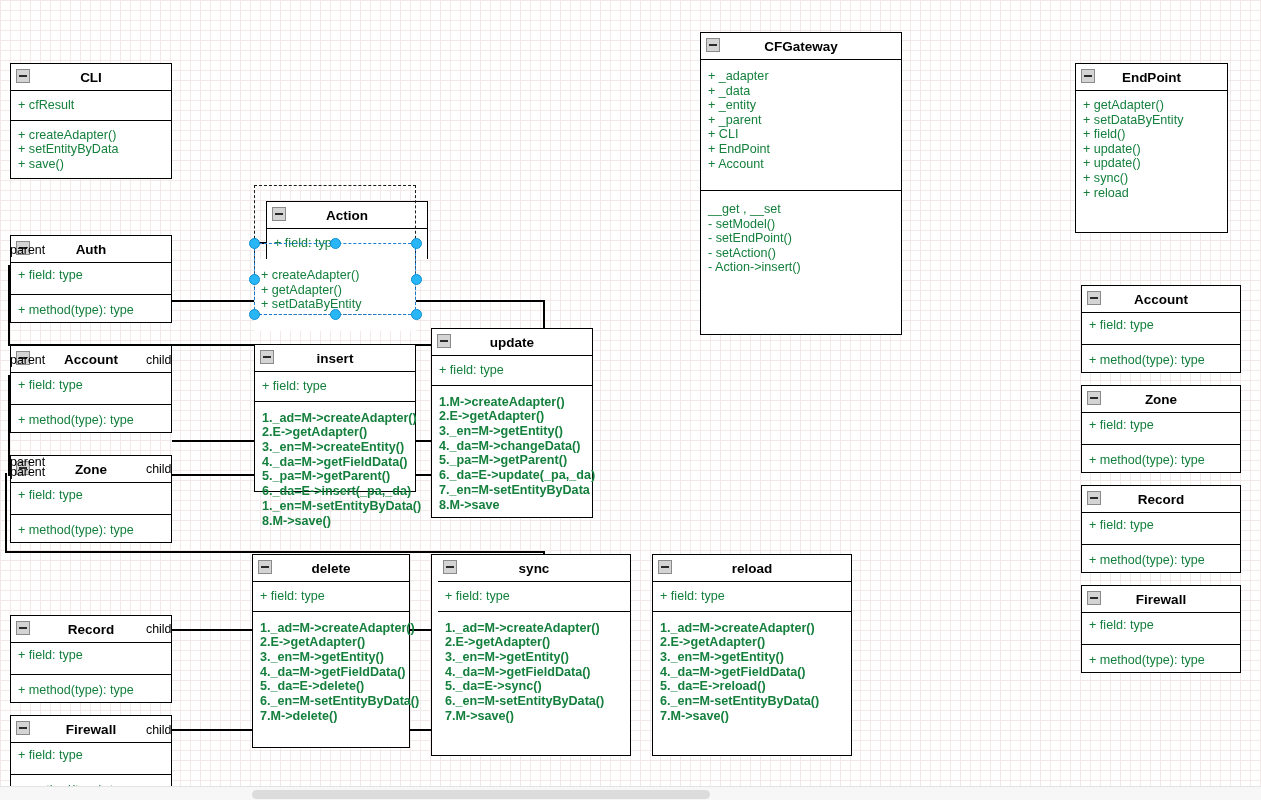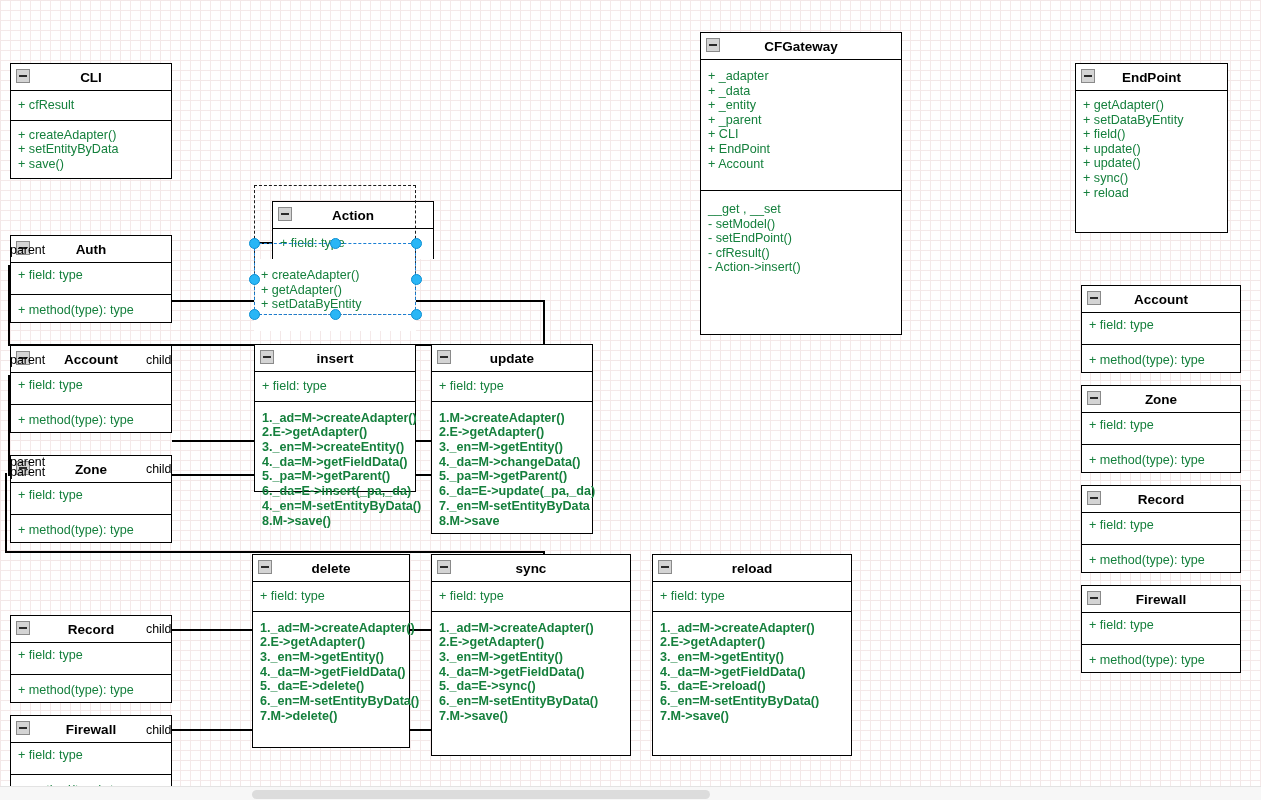--- a/index.html
+++ b/index.html
@@ -221,42 +221,42 @@
       <div class="row">+ _entity</div>
       <div class="row">+ _parent</div>
       <div class="row">+ CLI</div>
       <div class="row">+ EndPoint</div>
       <div class="row">+ Account</div>
     </div>
     <div class="uml-section methods-pad">
       <div class="row">__get , __set</div>
       <div class="row">- setModel()</div>
       <div class="row">- setEndPoint()</div>
-      <div class="row">- cfResult()</div>
+      <div class="row">- setAction()</div>
       <div class="row">- Action-&gt;insert()</div>
     </div>
   </div>
 
   <div class="uml" style="left:1075px; top:47px; width:153px; height:170px;">
     <div class="uml-title">
       <span class="collapse-icon"></span>
       <span>EndPoint</span>
     </div>
     <div class="uml-section">
       <div class="row">+ getAdapter()</div>
       <div class="row">+ setDataByEntity</div>
       <div class="row">+ field()</div>
       <div class="row">+ update()</div>
       <div class="row">+ update()</div>
       <div class="row">+ sync()</div>
       <div class="row">+ reload</div>
     </div>
   </div>
 
-  <div class="uml" style="left:272px; top:185px; width:162px; height:58px; border-bottom:none;">
+  <div class="uml" style="left:266px; top:185px; width:162px; height:58px; border-bottom:none;">
     <div class="uml-title">
       <span class="collapse-icon"></span>
       <span>Action</span>
     </div>
     <div class="uml-section">
       <div class="row">+ field: type</div>
     </div>
   </div>
 
   <div class="edge h" style="left:254px; top:242px; width:162px;"></div>
@@ -288,26 +288,26 @@
     <div class="uml-section bordered">
       <div class="row">+ field: type</div>
     </div>
     <div class="uml-section steps">
       <div class="row">1._ad=M-&gt;createAdapter()</div>
       <div class="row">2.E-&gt;getAdapter()</div>
       <div class="row">3._en=M-&gt;createEntity()</div>
       <div class="row">4._da=M-&gt;getFieldData()</div>
       <div class="row">5._pa=M-&gt;getParent()</div>
       <div class="row">6._da=E-&gt;insert(_pa,_da)</div>
-      <div class="row">4._en=M-setEntityByData()</div>
+      <div class="row">1._en=M-setEntityByData()</div>
       <div class="row">8.M-&gt;save()</div>
     </div>
   </div>
 
-  <div class="uml" style="left:431px; top:328px; width:162px; height:190px;">
+  <div class="uml" style="left:431px; top:312px; width:162px; height:190px;">
     <div class="uml-title">
       <span class="collapse-icon"></span>
       <span>update</span>
     </div>
     <div class="uml-section bordered">
       <div class="row">+ field: type</div>
     </div>
     <div class="uml-section steps">
       <div class="row">1.M-&gt;createAdapter()</div>
       <div class="row">2.E-&gt;getAdapter()</div>
@@ -332,21 +332,21 @@
       <div class="row">1._ad=M-&gt;createAdapter()</div>
       <div class="row">2.E-&gt;getAdapter()</div>
       <div class="row">3._en=M-&gt;getEntity()</div>
       <div class="row">4._da=M-&gt;getFieldData()</div>
       <div class="row">5._da=E-&gt;delete()</div>
       <div class="row">6._en=M-setEntityByData()</div>
       <div class="row">7.M-&gt;delete()</div>
     </div>
   </div>
 
-  <div class="uml" style="left:431px; top:538px; width:200px; height:202px;">
+  <div class="uml" style="left:431px; top:538px; width:200px; height:202px;padding-left:6px;">
     <div class="uml-title">
       <span class="collapse-icon"></span>
       <span>sync</span>
     </div>
     <div class="uml-section bordered">
       <div class="row">+ field: type</div>
     </div>
     <div class="uml-section steps">
       <div class="row">1._ad=M-&gt;createAdapter()</div>
       <div class="row">2.E-&gt;getAdapter()</div>

